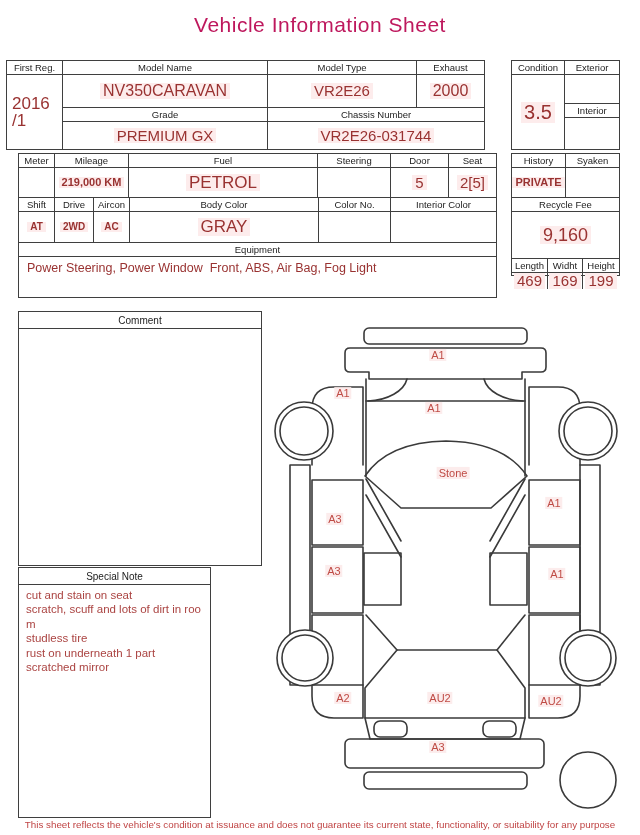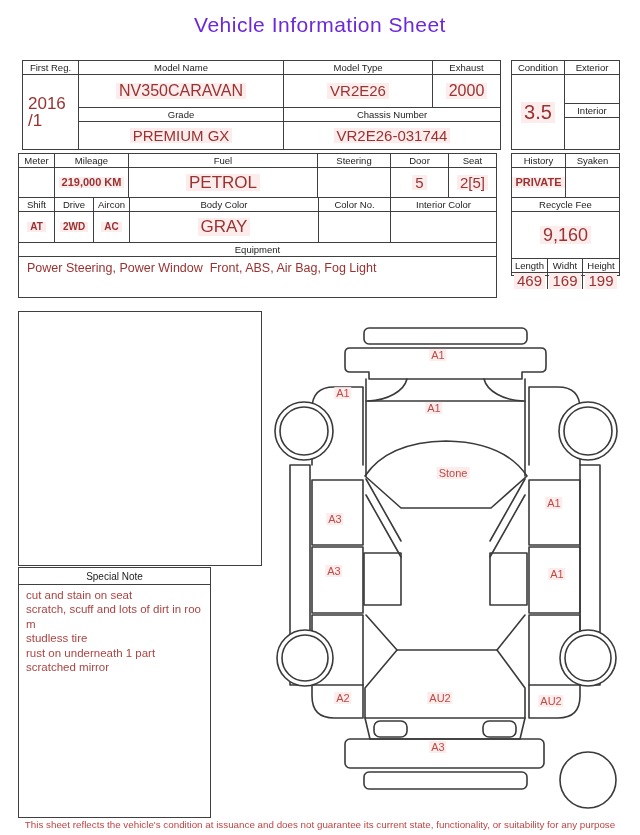--- a/index.html
+++ b/index.html
@@ -4,36 +4,36 @@
 <style>
   html,body{margin:0;padding:0;background:#fff;}
   *{box-sizing:border-box;}
   #page{
     position:relative;width:640px;height:835px;background:#ffffff;
     font-family:"Liberation Sans",sans-serif;overflow:hidden;
   }
   .abs{position:absolute;}
   
   #title{left:0;top:13px;width:640px;text-align:center;font-size:21px;
-         color:#6d28d9;letter-spacing:.5px;}
+         color:#be185d;letter-spacing:.5px;}
   
   .tbox{border:1px solid #3f3f3f;display:flex;flex-direction:column;background:#fff;}
   .hc{font-size:9.5px;color:#1c1c1c;display:flex;align-items:center;justify-content:center;
       overflow:hidden;white-space:nowrap;}
   .vc{display:flex;align-items:center;justify-content:center;overflow:hidden;}
   .red{color:#993231;}
   .hl{background:#fdecec;padding:0 3px;line-height:1.05;}
   .br{border-right:1px solid #3f3f3f;}
   .bb{border-bottom:1px solid #3f3f3f;}
   .trow{display:flex;width:100%;}
   .trow>div{border-right:1px solid #3f3f3f;}
   .trow>div:last-child{border-right:none;}
   .rb{border-bottom:1px solid #3f3f3f;}
   
-  #block1-left{left:22px;top:60px;width:479px;height:90px;
+  #block1-left{left:6px;top:60px;width:479px;height:90px;
     display:grid;grid-template-columns:56px 205px 149px 1fr;
     grid-template-rows:14px 33px 14px 1fr;}
   #firstreg-v{grid-row:2/5;flex-direction:column;align-items:flex-start;
     justify-content:center;padding-left:5px;font-size:17px;line-height:1.0;}
   
   #block1-right{left:511px;top:60px;width:109px;height:90px;
     display:grid;grid-template-columns:53px 1fr;
     grid-template-rows:14px 29px 14px 1fr;}
   #condition-v{grid-row:2/5;font-size:20px;}
   
@@ -207,20 +207,21 @@
       <div class="vc red fs15" style="flex:0 0 35px;">
           <span class="hl">169</span>
         </div>
       <div class="vc wfx red fs15">
           <span class="hl">199</span>
         </div>
     </div>
   </div>
 
   <div id="comment-box" class="abs tbox">
+    <div class="boxhead">Comment</div>
     <div class="boxbody"></div>
   </div>
 
   <div id="special-box" class="abs tbox">
     <div class="boxhead">Special Note</div>
     <div class="boxbody">
       <div class="noteline">cut and stain on seat</div>
       <div class="noteline">scratch, scuff and lots of dirt in roo</div>
       <div class="noteline">m</div>
       <div class="noteline">studless tire</div>

